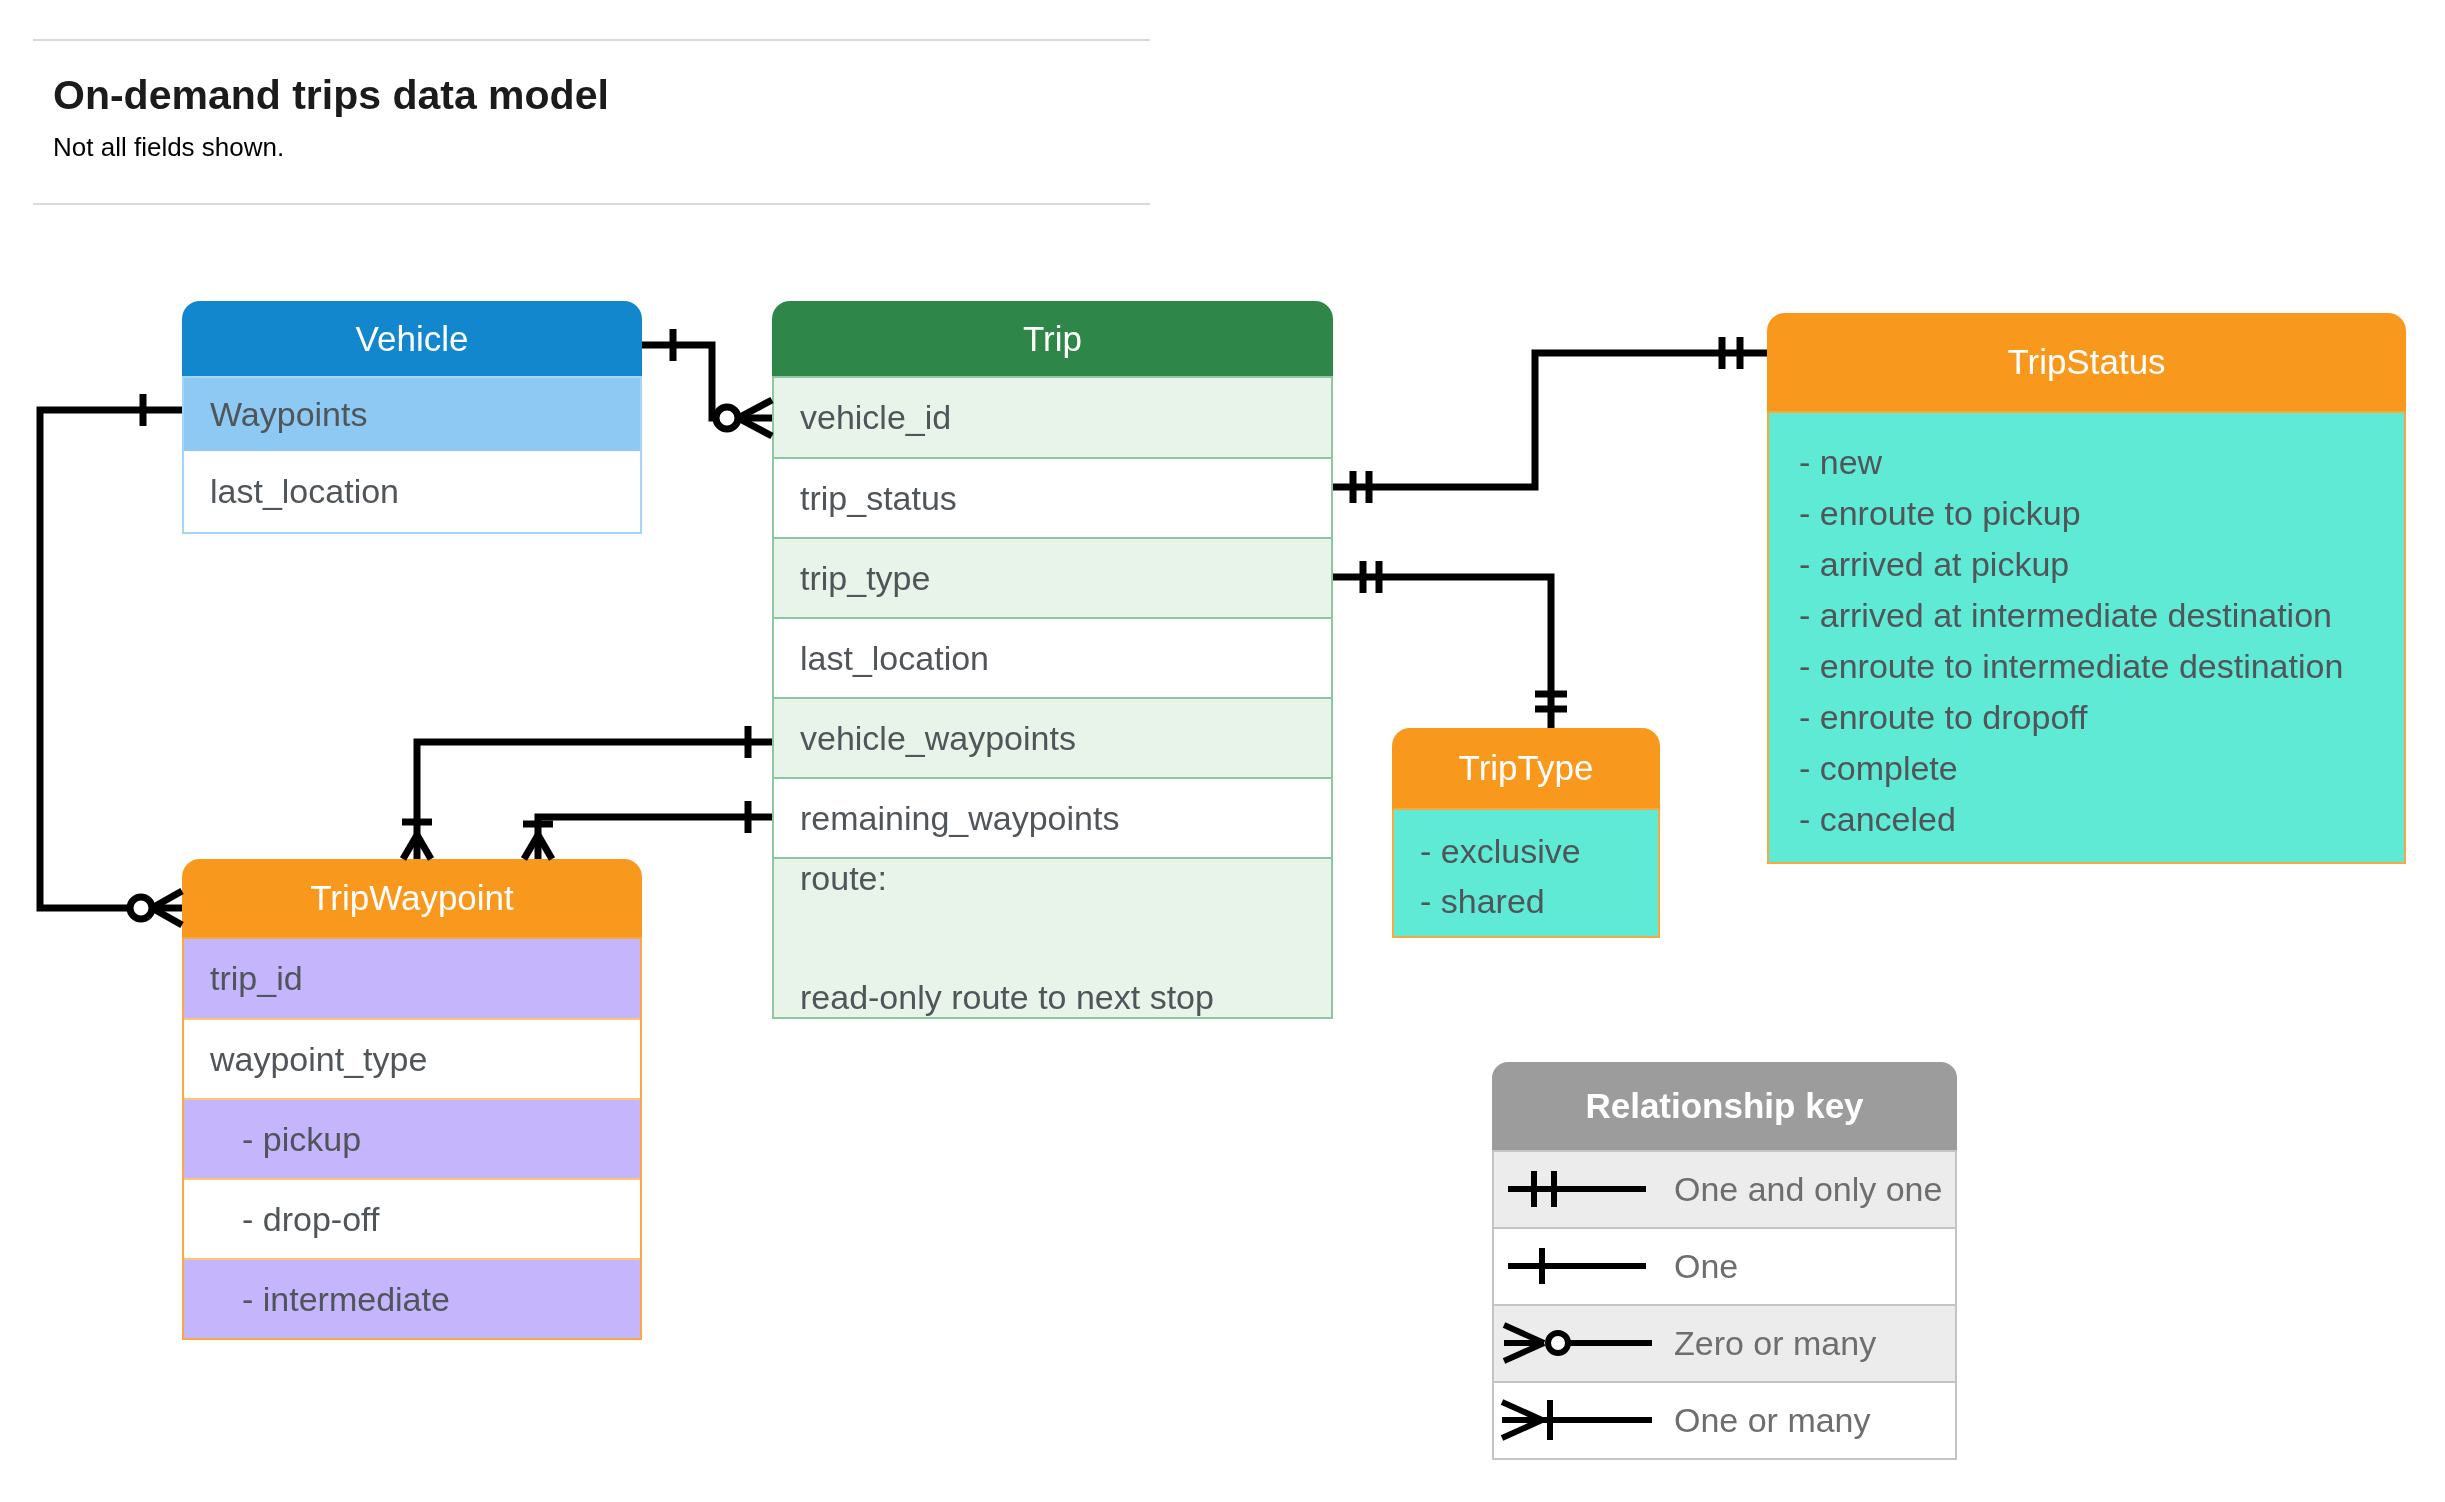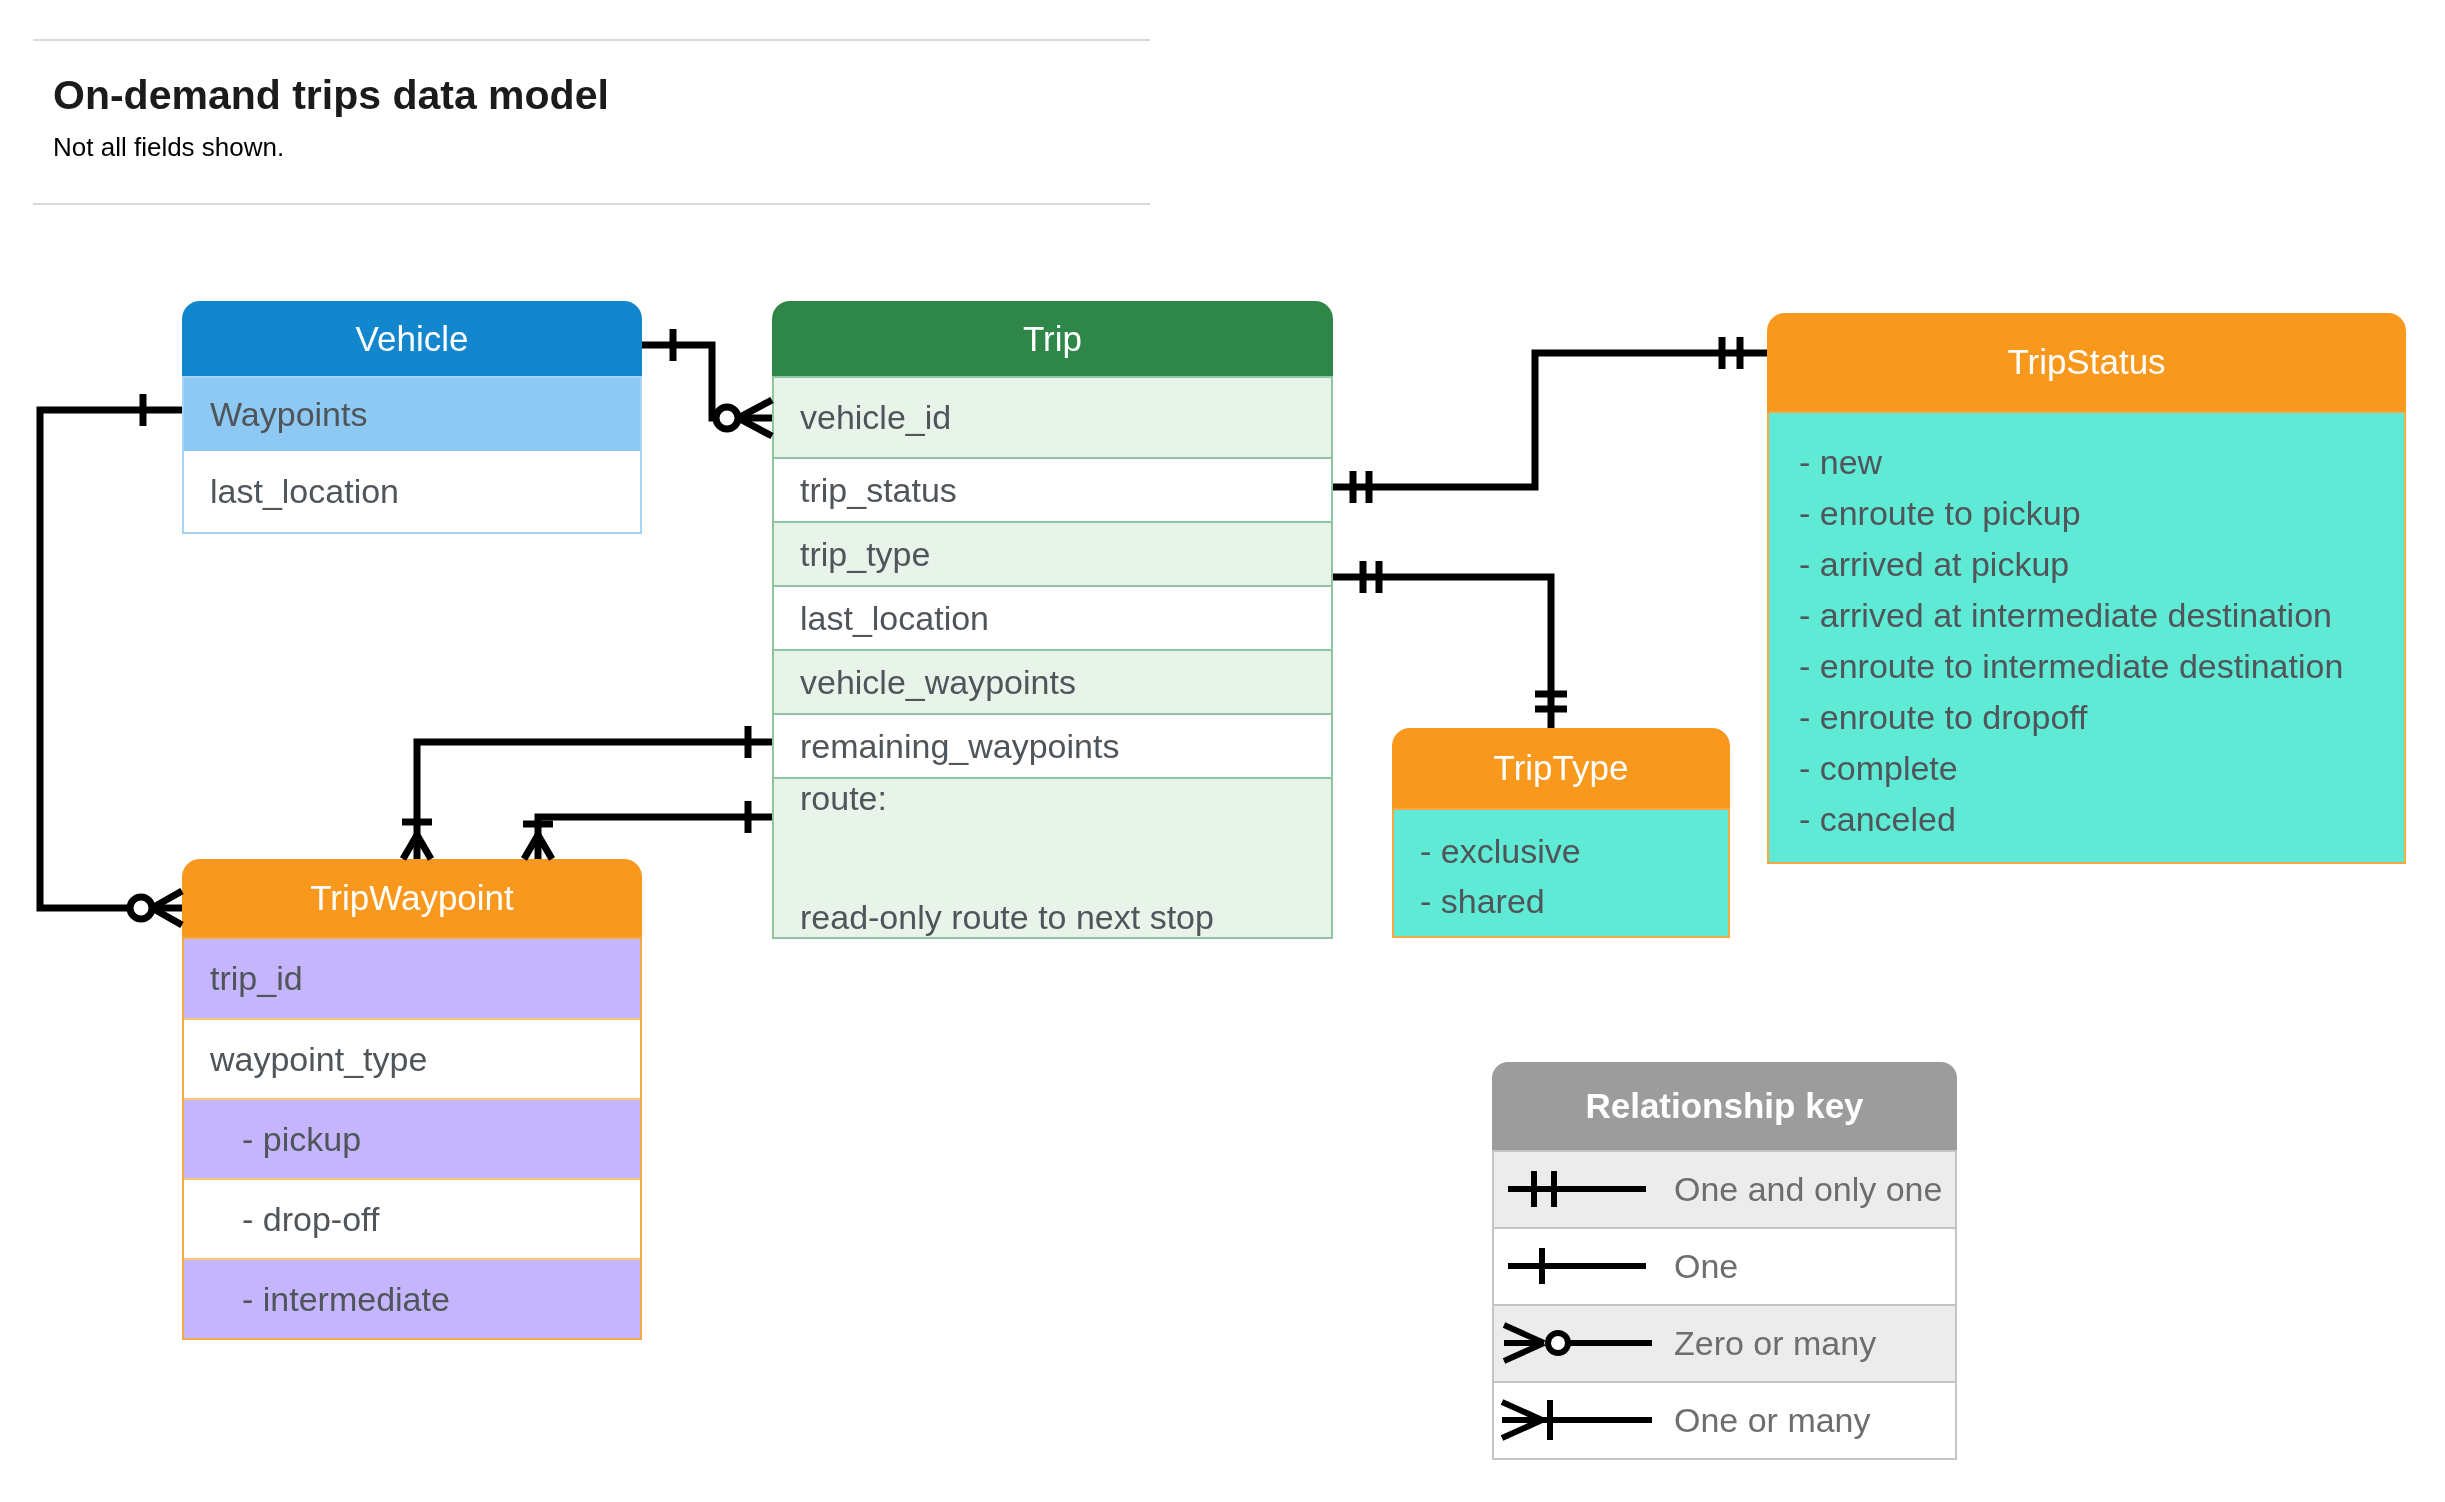--- a/index.html
+++ b/index.html
@@ -22,21 +22,21 @@
   #vehicle .hdr{height:75px;background:#1287ce;}
   #vehicle .body{border:2px solid #a5d5f6;}
   #vehicle .row{height:73px;}
   #vehicle .row.alt{background:#8dc9f3;}
   #vehicle .row.plain{background:#fff;height:81px;}
 
   
   #trip{left:772px;top:301px;width:561px;}
   #trip .hdr{height:75px;background:#2e8749;}
   #trip .body{border:2px solid #8fc5a0;}
-  #trip .row{height:64px;border-top:2px solid #8fc5a0;}
+  #trip .row{height:80px;border-top:2px solid #8fc5a0;}
   #trip .row:first-child{border-top:none;height:79px;}
   #trip .row.alt{background:#e8f3ea;}
   #trip .row.plain{background:#fff;}
   #trip .row.tall{height:160px;flex-direction:column;align-items:flex-start;justify-content:space-between;gap:16px;}
 
   
   .orange .hdr{background:#f8991e;}
   .orange .body{border:2px solid #f8a83f;background:#5eead4;}
   .orange .row{border-top:2px solid #f9c678;}
   .orange .row:first-child{border-top:none;}
@@ -48,21 +48,21 @@
   #tripstatus .hdr{height:98px;}
   #tripstatus .body{height:453px;padding:24px 0 0 30px;}
   .enumline{font-size:34px;color:#50555a;line-height:51px;}
 
   #tripwaypoint{left:182px;top:859px;width:460px;}
   #tripwaypoint .hdr{height:78px;}
   #tripwaypoint .body{padding:0;background:#fff;}
   #tripwaypoint .row{height:80px;}
   #tripwaypoint .row:first-child{height:79px;}
 
-  #triptype{left:1392px;top:728px;width:338px;}
+  #triptype{left:1392px;top:728px;width:268px;}
   #triptype .hdr{height:80px;}
   #triptype .body{height:130px;padding:16px 0 0 26px;}
   #triptype .enumline{line-height:50px;}
 
   
   #legend{left:1492px;top:1062px;width:465px;position:absolute;}
   #legend .hdr{height:88px;background:#9c9c9c;display:flex;align-items:center;justify-content:center;
     color:#fff;font-weight:bold;font-size:35px;border-radius:16px 16px 0 0;}
   #legend .body{border:2px solid #c4c4c4;box-sizing:border-box;}
   .legend-row{box-sizing:border-box;height:77px;display:flex;align-items:center;border-top:2px solid #c4c4c4;}

